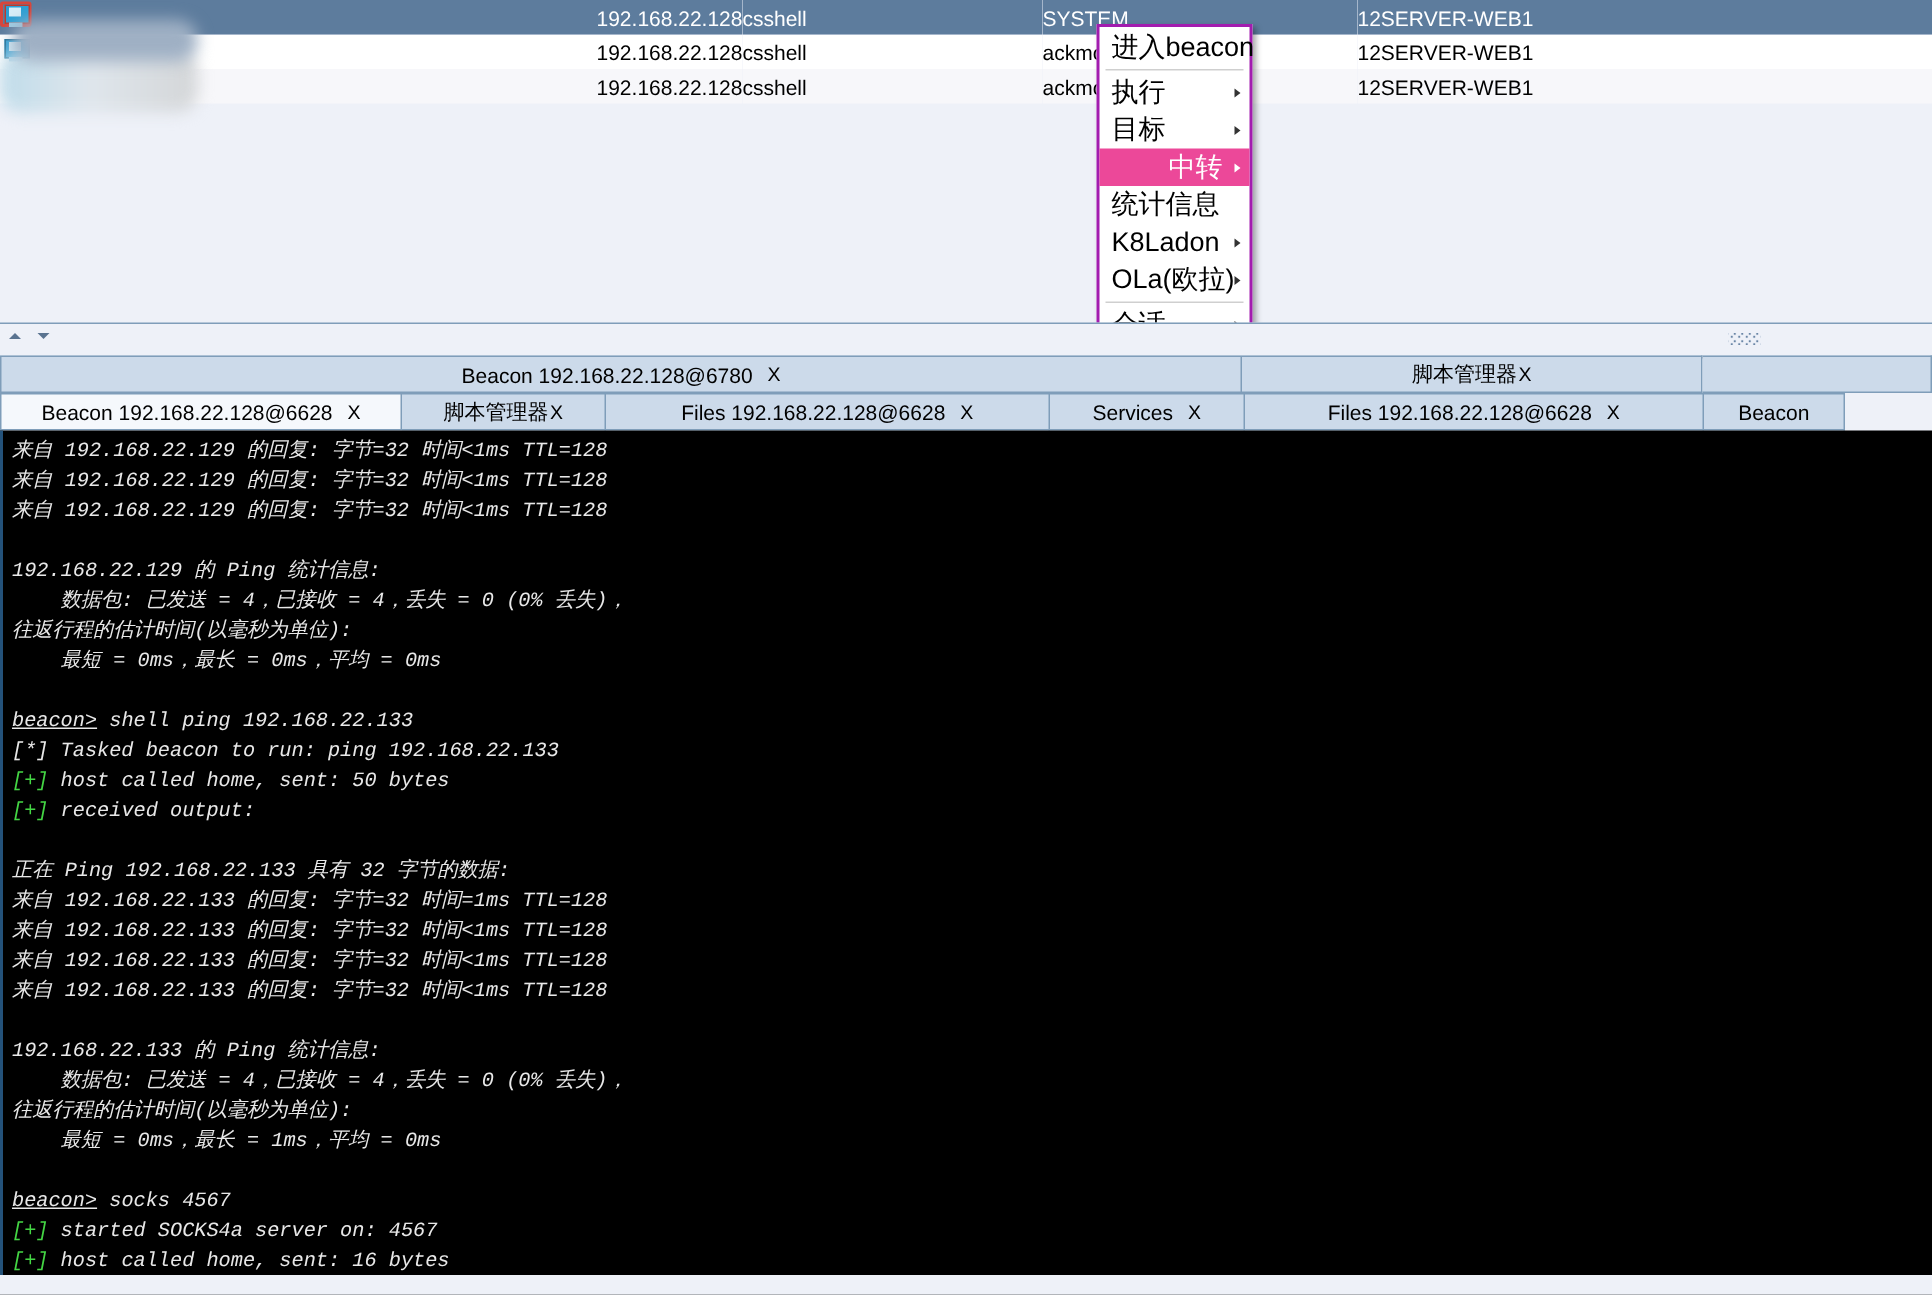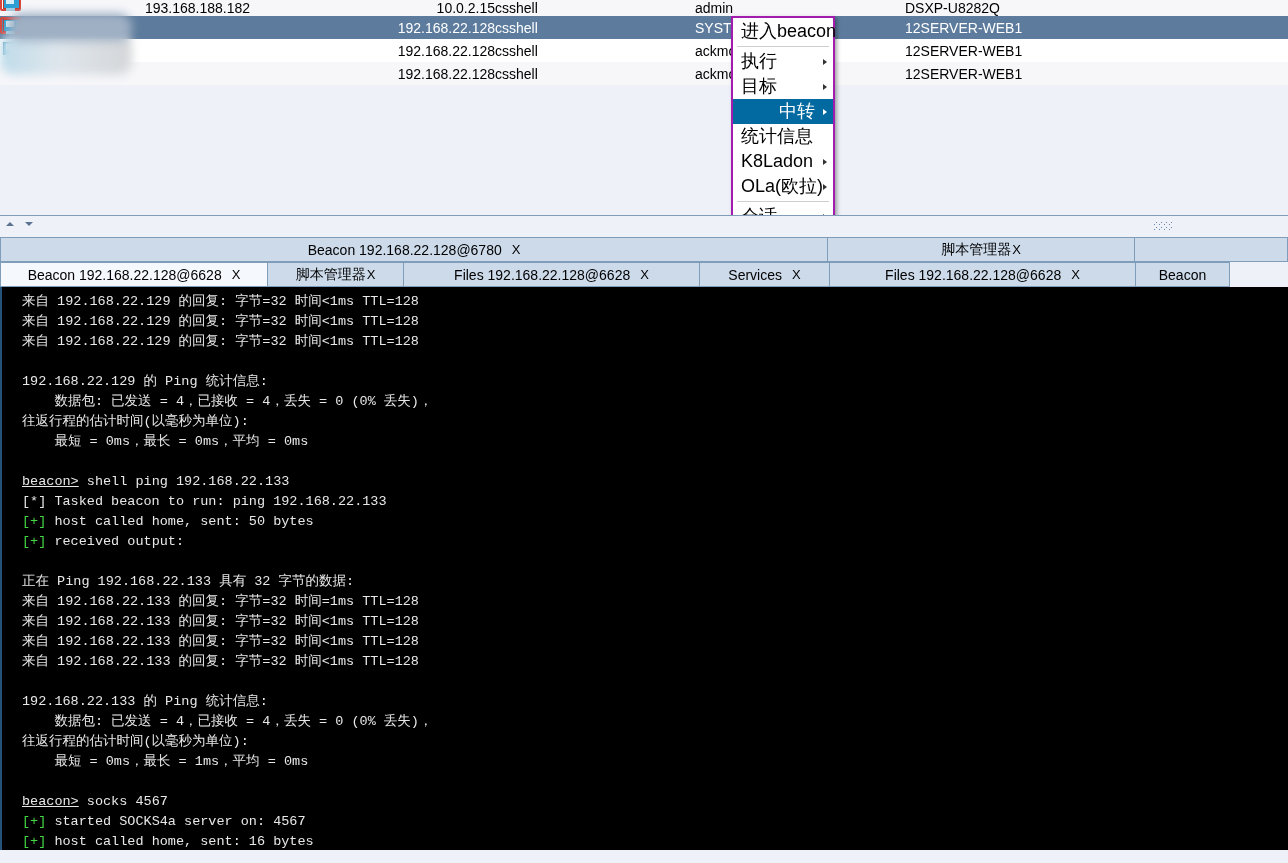--- a/index.html
+++ b/index.html
@@ -64,21 +64,21 @@
     position:absolute; background:#ffffff; border:2px solid #a21caf;
     box-shadow: 2px 2px 4px rgba(0,0,0,.35);
     font-size: 18px; color:#000; padding: 1px 0;
   }
   .menu-main { left: 731px; top: 16px; width: 100px; }
   .mi {
     position:relative; height:25px; line-height:25px;
     padding: 0 6px 0 8px; white-space: nowrap; cursor: default;
     font-family: "Liberation Sans", sans-serif;
   }
-  .mi.sel { background:#0369a1; color:#ffffff;padding-left:46px; }
+  .mi.sel { background:#ec4899; color:#ffffff;padding-left:46px; }
   .mi .arrow {
     position:absolute; right:6px; top:50%; margin-top:-3px;
     width:0;height:0; border-left:4px solid #333;
     border-top:3px solid transparent; border-bottom:3px solid transparent;
   }
   .mi.sel .arrow { border-left-color:#fff; }
   .msep { height:1px; background:#cfcfcf; margin:2px 4px; }
 
   .menu-sub { left: 831px; top: 97px; width: 106px; }
   .menu-sub .mi { height:26px; line-height:26px; }
@@ -117,24 +117,25 @@
   .tab .x.tight { margin-left: 1px; }
 
   
   .console {
     position:absolute; left:0; top:287px; width:1288px; height:563px;
     background:#000; overflow:hidden;
     border-left:2px solid #24527a;
     box-sizing:border-box;
   }
   .console pre {
-    margin:0; padding:5px 0 0 20px;
+    margin:0; padding:5px 0 0 6px;
     font-family:"Liberation Mono","DejaVu Sans Mono", monospace;
     font-size:13.5px; line-height:20px; color:#d6d6d6;
     white-space:pre;
+    font-style:italic;
   }
   .g { color:#44d544; }
   .w { color:#e8e8e8; }
   .ul { text-decoration: underline; }
 
   
   .statusbar {
     position:absolute; left:0; top:850px; width:1288px; height:13px;
     background:#eef1f8; overflow:hidden;
   }
@@ -146,32 +147,20 @@
   .statusbar .st .dim { color:#8a8a8a; }
 </style>
 </head>
 <body>
 
 <div id="root">
 
   <div class="table-pane">
     <table class="tbl">
       <tbody>
-        <tr class="row-odd" style="height:12px">
-          <td class="c-icon" style="height:12px">
-            <span class="host-ico red" style="margin-top:-9px;">
-              <span class="mon"></span><span class="scr"></span><span class="base"></span>
-            </span>
-          </td>
-          <td class="c-ext" style="height:12px">193.168.188.182</td>
-          <td class="c-int" style="height:12px">10.0.2.15</td>
-          <td class="c-list" style="height:12px">csshell</td>
-          <td class="c-user" style="height:12px">admin</td>
-          <td class="c-comp" style="height:12px">DSXP-U8282Q</td>
-        </tr>
         <tr class="row-sel">
           <td class="c-icon">
             <span class="host-ico red">
               <span class="mon"></span><span class="scr"></span><span class="base"></span>
             </span>
           </td>
           <td class="c-ext"></td>
           <td class="c-int">192.168.22.128</td>
           <td class="c-list">csshell</td>
           <td class="c-user">SYSTEM</td>

